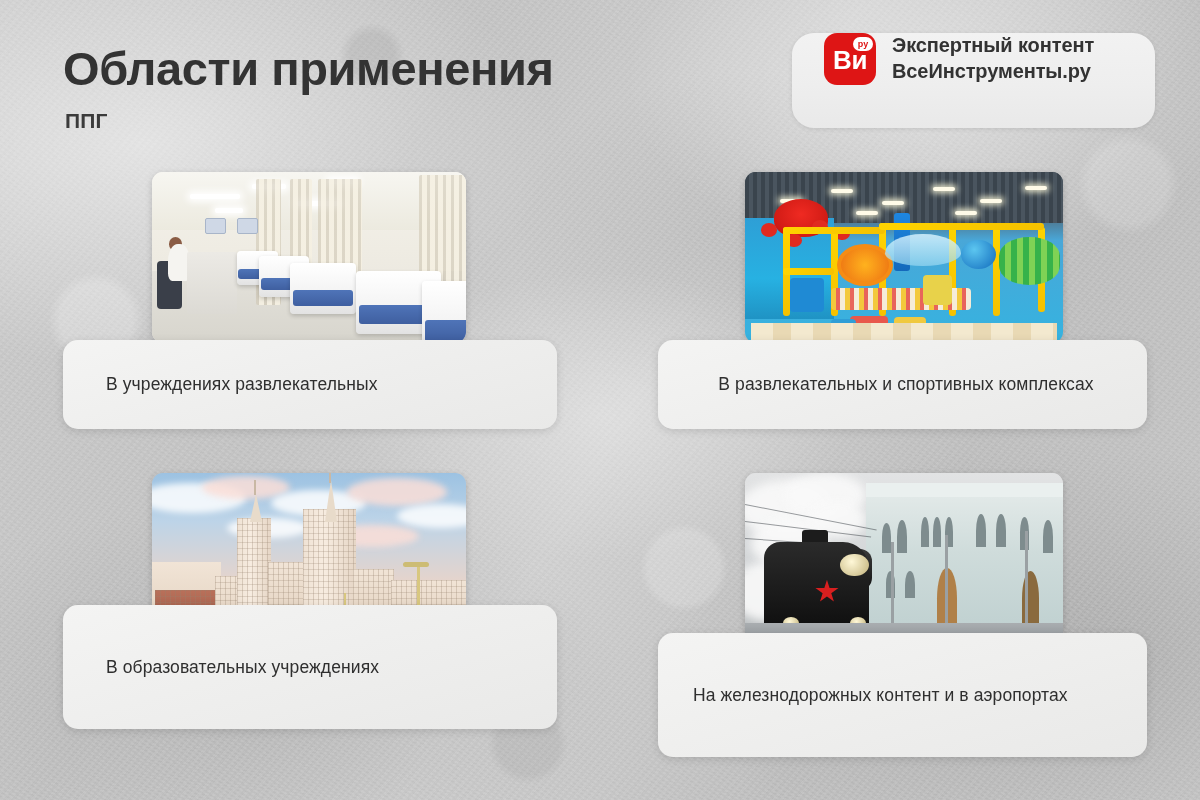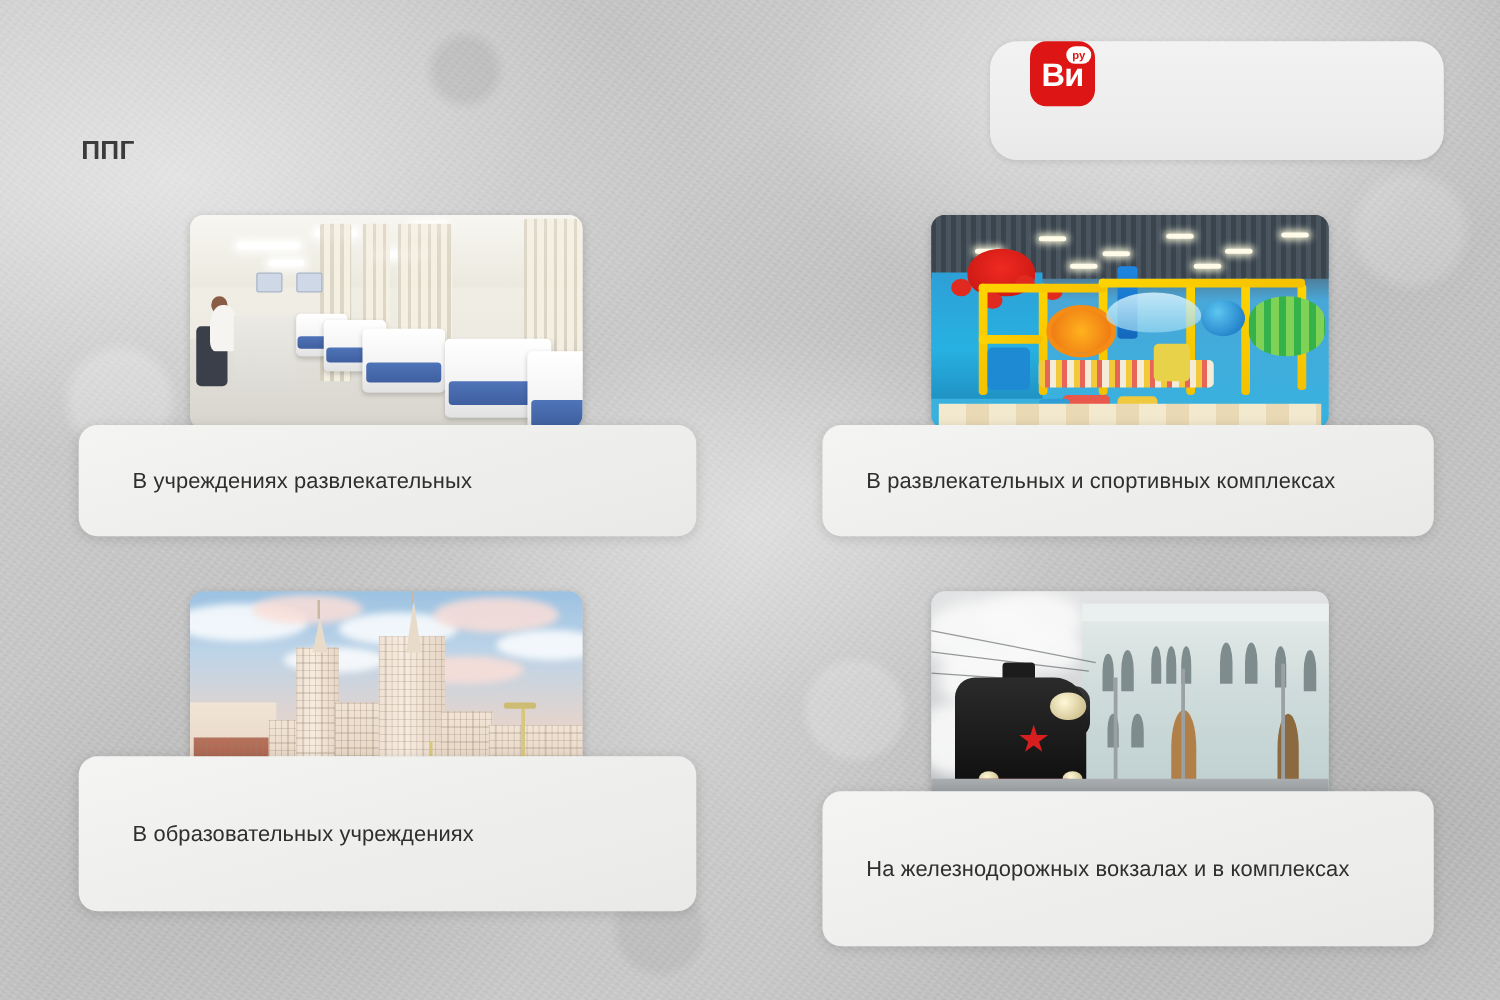--- a/index.html
+++ b/index.html
@@ -409,26 +409,31 @@
 </style>
 </head>
 <body>
 
 <div class="slide">
 
   <div class="bg-base"></div>
   <div class="bg-grain"></div>
   <div class="bg-blotch"></div>
 
+  <div class="title">Области применения</div>
   <div class="subtitle">ППГ</div>
 
   <div class="badge">
     <div class="badge-logo">
       <span class="badge-logo-text">Ви</span>
       <span class="badge-logo-sup">ру</span>
+    </div>
+    <div class="badge-text">
+      <div>Экспертный контент</div>
+      <div>ВсеИнструменты.ру</div>
     </div>
   </div>
 
   <div class="item">
 
     <div class="photo ph-hospital" style="left:152px; top:172px; width:314px; height:171px;">
       <div class="photo-inner">
         <div class="hos-ceiling"></div>
         <div class="hos-light" style="left:12%; top:13%; width:50px;"></div>
         <div class="hos-light" style="left:32%; top:7%; width:34px;"></div>
@@ -495,21 +500,21 @@
         <div class="pl-ballpit"></div>
         <div class="pl-soft" style="left:14%; top:62%; width:11%; height:20%; background:#1f8ad4;"></div>
         <div class="pl-soft" style="left:56%; top:60%; width:9%; height:18%; background:#e8d24a;"></div>
         <div class="pl-soft" style="left:33%; top:84%; width:12%; height:7%; background:#e8584b;"></div>
         <div class="pl-soft" style="left:47%; top:85%; width:10%; height:6%; background:#f0c93f;"></div>
         <div class="pl-soft" style="left:27%; top:86%; width:8%; height:6%; background:#2f9ed6;"></div>
         <div class="pl-mat"></div>
       </div>
     </div>
 
-    <div class="caption-card" style="left:658px; top:340px; width:489px; height:89px; padding:0 28px 0 35px;">
+    <div class="caption-card" style="left:658px; top:340px; width:489px; height:89px; padding:0 28px 0 35px;justify-content:center;">
       <div class="caption-text">В развлекательных и спортивных комплексах</div>
     </div>
   </div>
 
   <div class="item">
 
     <div class="photo ph-msu" style="left:152px; top:473px; width:314px; height:172px;">
       <div class="photo-inner">
         <div class="msu-cloud" style="left:-4%; top:6%; width:34%; height:17%;"></div>
         <div class="msu-cloud pink" style="left:16%; top:2%; width:28%; height:13%;"></div>
@@ -604,17 +609,17 @@
         <div class="tr-lamp" style="left:30%; top:47%; width:9%; height:13%;"></div>
         <div class="tr-star"></div>
         <div class="tr-lamp" style="left:12%; top:84%; width:5%; height:7%;"></div>
         <div class="tr-lamp" style="left:33%; top:84%; width:5%; height:7%;"></div>
         <div class="tr-cowcatcher"></div>
         <div class="tr-platform"></div>
       </div>
     </div>
 
     <div class="caption-card" style="left:658px; top:633px; width:489px; height:124px; padding:0 28px 0 35px;">
-      <div class="caption-text">На железнодорожных вокзалах и в комплексах</div>
+      <div class="caption-text">На железнодорожных контент и в аэропортах</div>
     </div>
   </div>
 
 </div>
 
 </body></html>

